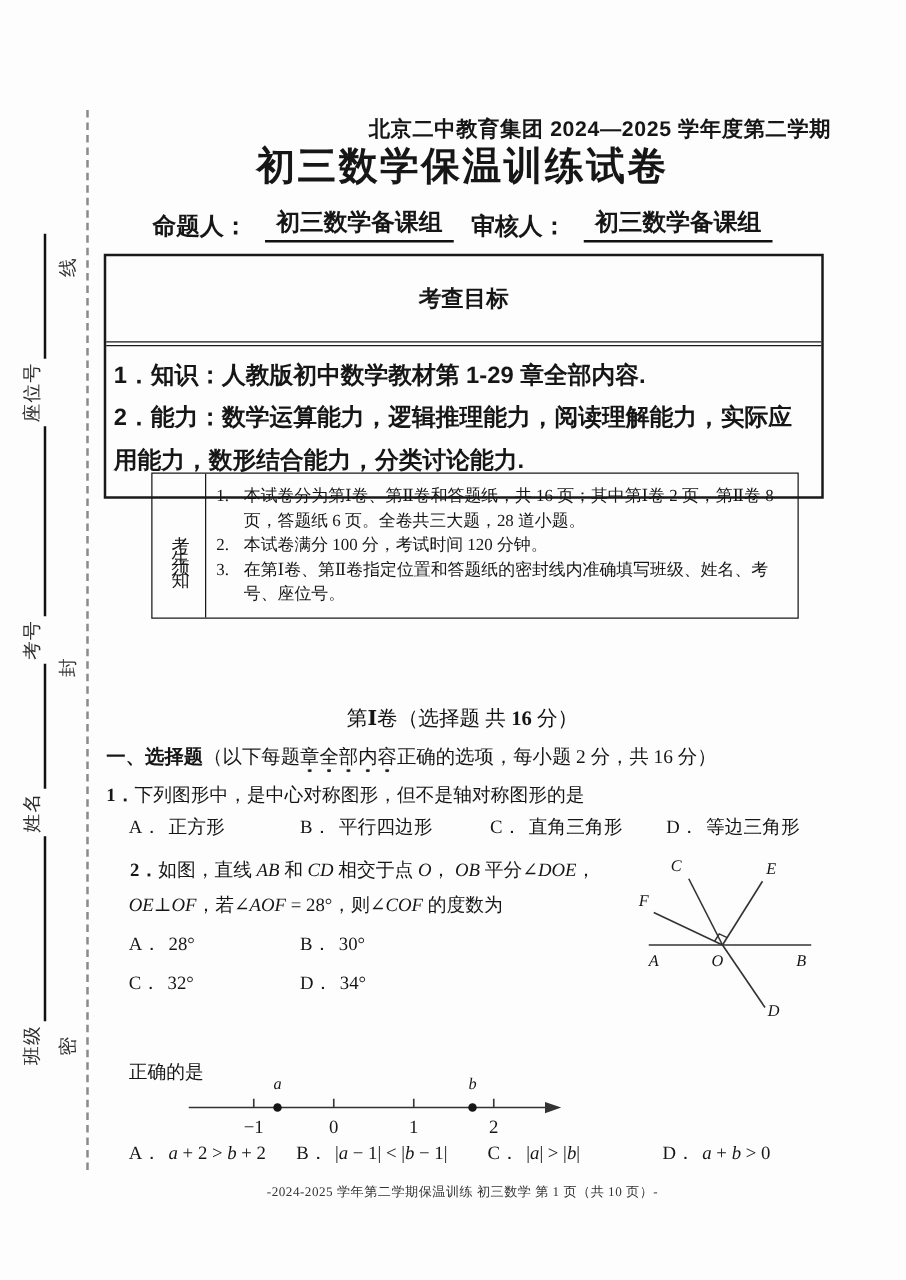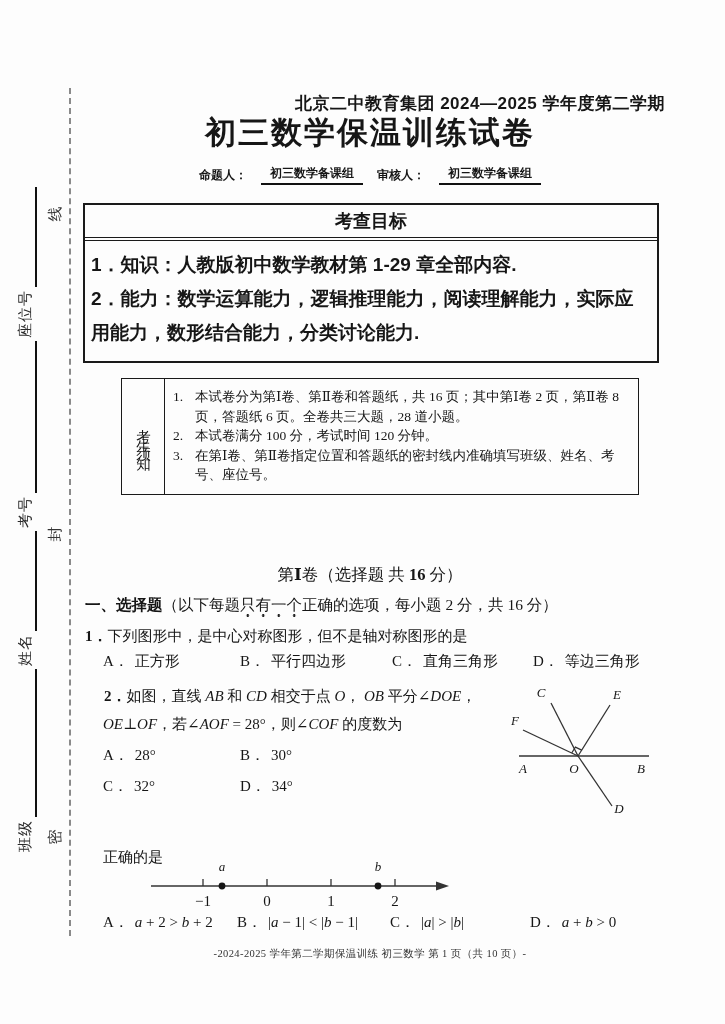--- a/index.html
+++ b/index.html
@@ -18,26 +18,26 @@
              transform:rotate(-90deg);color:#333;}
   .seal-strip{left:12px;top:852px;width:0;height:0;}
   .seal-strip-inner{position:absolute;left:0;top:0;width:677px;height:26px;
                     transform:rotate(-90deg);transform-origin:0 0;
                     display:flex;align-items:center;font-size:15px;color:#2a2a2a;}
   .sf-label{flex:none;letter-spacing:1px;}
   .sf-blank{flex:none;height:22px;border-bottom:2px solid #111;margin:0 3px;align-self:center;}
   
   .school-line{left:75px;top:92px;width:590px;text-align:right;font-size:17px;font-weight:bold;letter-spacing:.5px;}
   .main-title{left:75px;top:112px;width:590px;text-align:center;font-size:31px;font-weight:bold;letter-spacing:2px;}
-  .credit-line{left:75px;top:165px;width:590px;display:flex;justify-content:center;align-items:center;
-               gap:14px;font-size:12px;font-weight:bold;}
+  .credit-line{left:75px;top:165px;width:590px;display:flex;justify-content:center;align-items:flex-end;
+               gap:14px;font-size:19px;font-weight:bold;}
   .credit-value{border-bottom:2px solid #111;padding:0 9px 1px;}
   
   .obj-box{left:83px;top:203px;width:572px;border:2px solid #1a1a1a;font-weight:bold;}
-  .obj-head{border-bottom:1.5px solid #1a1a1a;text-align:center;font-size:18px;padding:4px 0;}
+  .obj-head{border-bottom:1.5px solid #1a1a1a;text-align:center;font-size:18px;padding:22px 0;}
   .obj-body{border-top:1.5px solid #1a1a1a;margin-top:2px;padding:7px 10px 11px 6px;
             font-size:19px;line-height:34px;}
   
   .notice-box{left:121px;top:378px;width:518px;display:flex;border:1.6px solid #1a1a1a;box-sizing:border-box;}
   .notice-label-cell{width:42px;flex:none;border-right:1.6px solid #1a1a1a;display:flex;
                      align-items:center;justify-content:center;}
   .notice-label{writing-mode:vertical-lr;text-orientation:upright;letter-spacing:9px;font-size:14.5px;}
   .notice-list{flex:1;padding:8px 10px 9px 8px;font-size:13.5px;line-height:19.5px;}
   .notice-item{display:flex;}
   .notice-no{width:22px;flex:none;}
@@ -111,21 +111,21 @@
         <span class="notice-text">本试卷满分 100 分，考试时间 120 分钟。</span>
       </div>
       <div class="notice-item">
         <span class="notice-no">3.</span>
         <span class="notice-text">在第Ⅰ卷、第Ⅱ卷指定位置和答题纸的密封线内准确填写班级、姓名、考号、座位号。</span>
       </div>
     </div>
   </div>
 
   <div class="abs volume-title"><span>第</span><span class="bd">Ⅰ</span><span>卷（选择题 共 </span><span class="bd">16</span><span> 分）</span></div>
-  <div class="abs part-heading"><span class="bd">一、选择题</span><span>（以下每题</span><span class="em-dots">只有一个</span><span>正确的选项，每小题 2 分，共 16 分）</span></div>
+  <div class="abs part-heading"><span class="bd">一、选择题</span><span>（以下每题</span><span class="em-dots">章全部内容</span><span>正确的选项，每小题 2 分，共 16 分）</span></div>
 
   <div class="abs q-line" style="left:85px;top:627px;">
     <span class="q-no">1．</span><span>下列图形中，是中心对称图形，但不是轴对称图形的是</span>
   </div>
   <div class="abs opt-row" style="left:85px;top:652px;width:605px;">
     <span class="opt" style="left:18px;"><span class="opt-label">A．</span><span>正方形</span></span>
     <span class="opt" style="left:155px;"><span class="opt-label">B．</span><span>平行四边形</span></span>
     <span class="opt" style="left:307px;"><span class="opt-label">C．</span><span>直角三角形</span></span>
     <span class="opt" style="left:448px;"><span class="opt-label">D．</span><span>等边三角形</span></span>
   </div>

